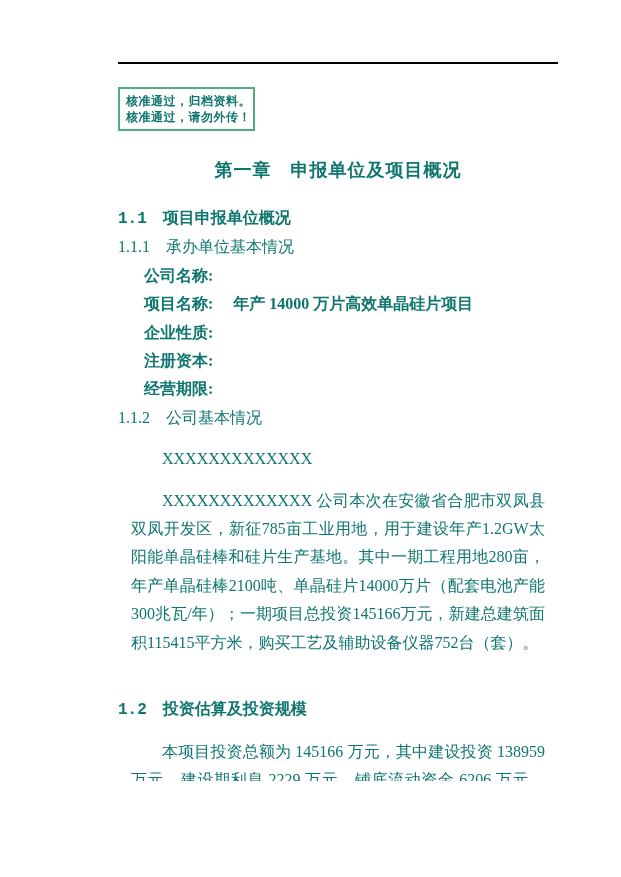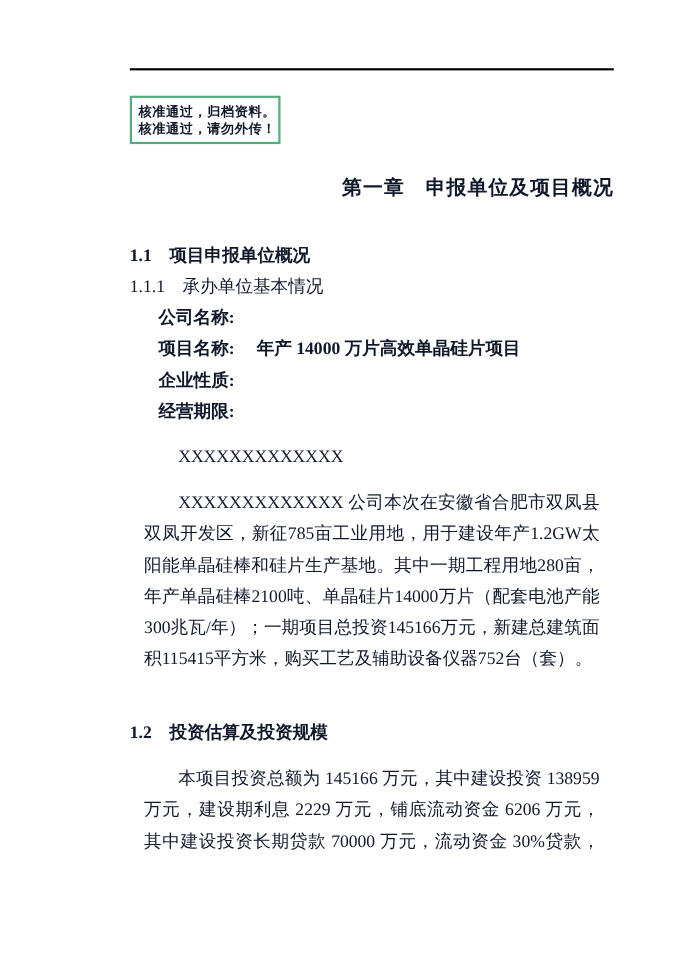--- a/index.html
+++ b/index.html
@@ -1,21 +1,21 @@
 <!DOCTYPE html>
 <html><head>
 <meta charset="utf-8">
 <style>
   html, body { margin: 0; padding: 0; background: #ffffff; }
   .page {
     position: relative;
     width: 621px;
     height: 781px;
     background: #ffffff;
-    color: #0f172a;
+    color: #0f766e;
     font-family: "Liberation Serif", "DejaVu Serif", serif;
     overflow: hidden;
   }
   .header-rule {
     position: absolute;
     top: 62px;
     left: 118px;
     width: 440px;
     height: 0;
     border-top: 2px solid #000000;
@@ -38,30 +38,31 @@
     position: absolute;
     top: 150px;
     left: 118px;
     width: 440px;
     font-size: 16px;
     line-height: 28.4px;
   }
   .doc-title {
     font-size: 18px;
     font-weight: bold;
-    text-align: right;
-    margin: 7px 0 36px 0;
+    text-align: center;
+    margin: 7px 0 22px 0;
     line-height: 26px;
     letter-spacing: 1px;
   }
   .h2 {
     font-size: 16px;
     font-weight: bold;
     margin: 0;
     line-height: 28.4px;
+    font-family: Liberation Mono, monospace;
   }
   .h3 {
     font-size: 16px;
     font-weight: normal;
     margin: 0;
     line-height: 28.4px;
   }
   .field-line {
     padding-left: 26px;
     line-height: 28.4px;
@@ -90,22 +91,24 @@
   <div class="content">
 
     <h1 class="doc-title">第一章　申报单位及项目概况</h1>
 
     <h2 class="h2">1.1　项目申报单位概况</h2>
     <h3 class="h3">1.1.1　承办单位基本情况</h3>
 
     <div class="field-line">公司名称:</div>
     <div class="field-line">项目名称:　 年产 14000 万片高效单晶硅片项目</div>
     <div class="field-line">企业性质:</div>
+    <div class="field-line">注册资本:</div>
     <div class="field-line">经营期限:</div>
 
+    <h3 class="h3">1.1.2　公司基本情况</h3>
 
     <p class="para">XXXXXXXXXXXXX</p>
     <p class="para">XXXXXXXXXXXXX 公司本次在安徽省合肥市双凤县双凤开发区，新征785亩工业用地，用于建设年产1.2GW太阳能单晶硅棒和硅片生产基地。其中一期工程用地280亩，年产单晶硅棒2100吨、单晶硅片14000万片（配套电池产能300兆瓦/年）；一期项目总投资145166万元，新建总建筑面积115415平方米，购买工艺及辅助设备仪器752台（套）。</p>
 
     <div class="spacer"></div>
 
     <h2 class="h2">1.2　投资估算及投资规模</h2>
     <p class="para">本项目投资总额为 145166 万元，其中建设投资 138959 万元，建设期利息 2229 万元，铺底流动资金 6206 万元，其中建设投资长期贷款 70000 万元，流动资金 30%贷款，其余资金由企业自筹。项目达产后，平均年销售额 234577 万元，销售利润率 33.44%，盈亏平衡点</p>
 
   </div>

